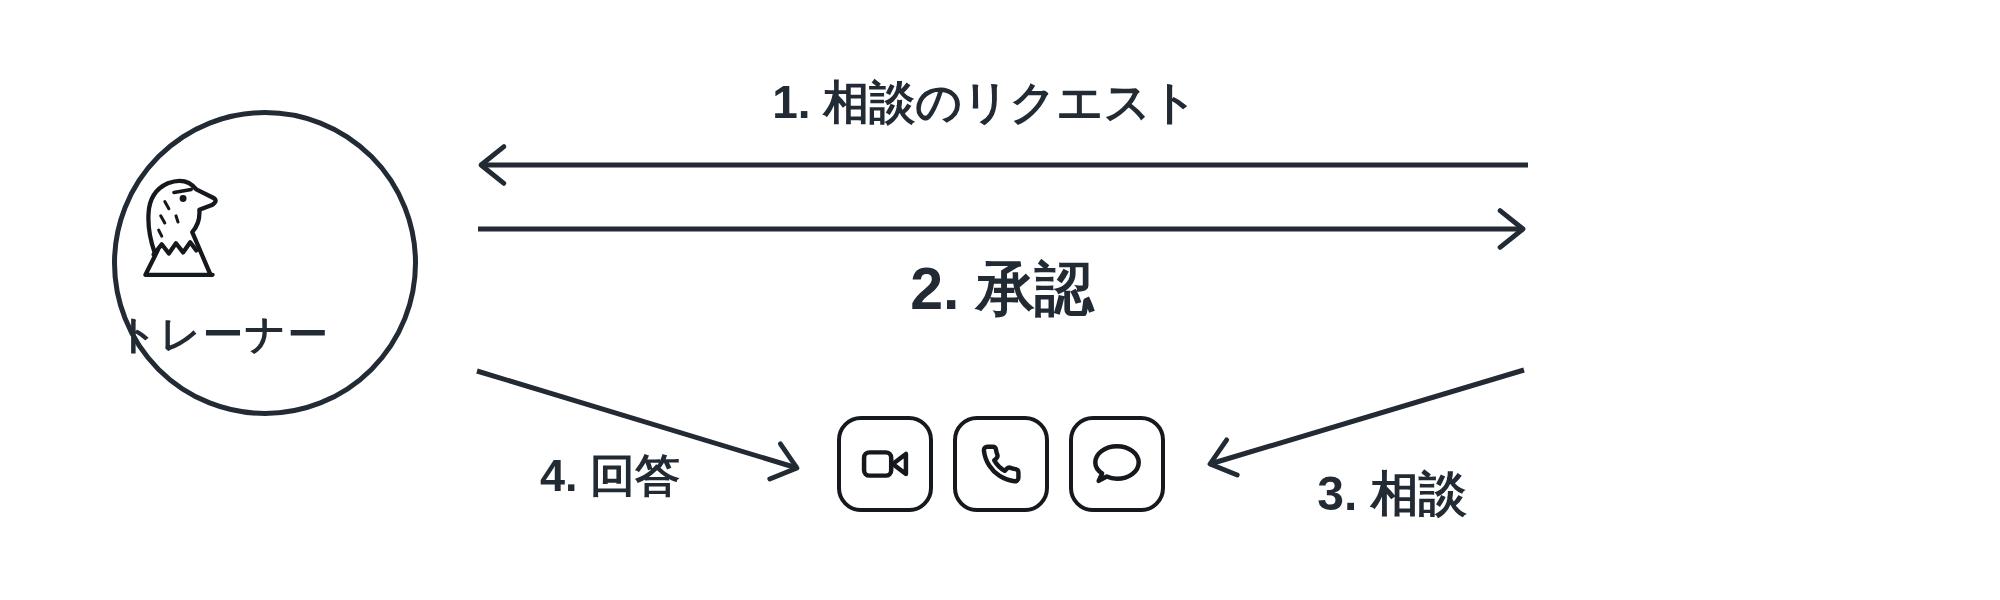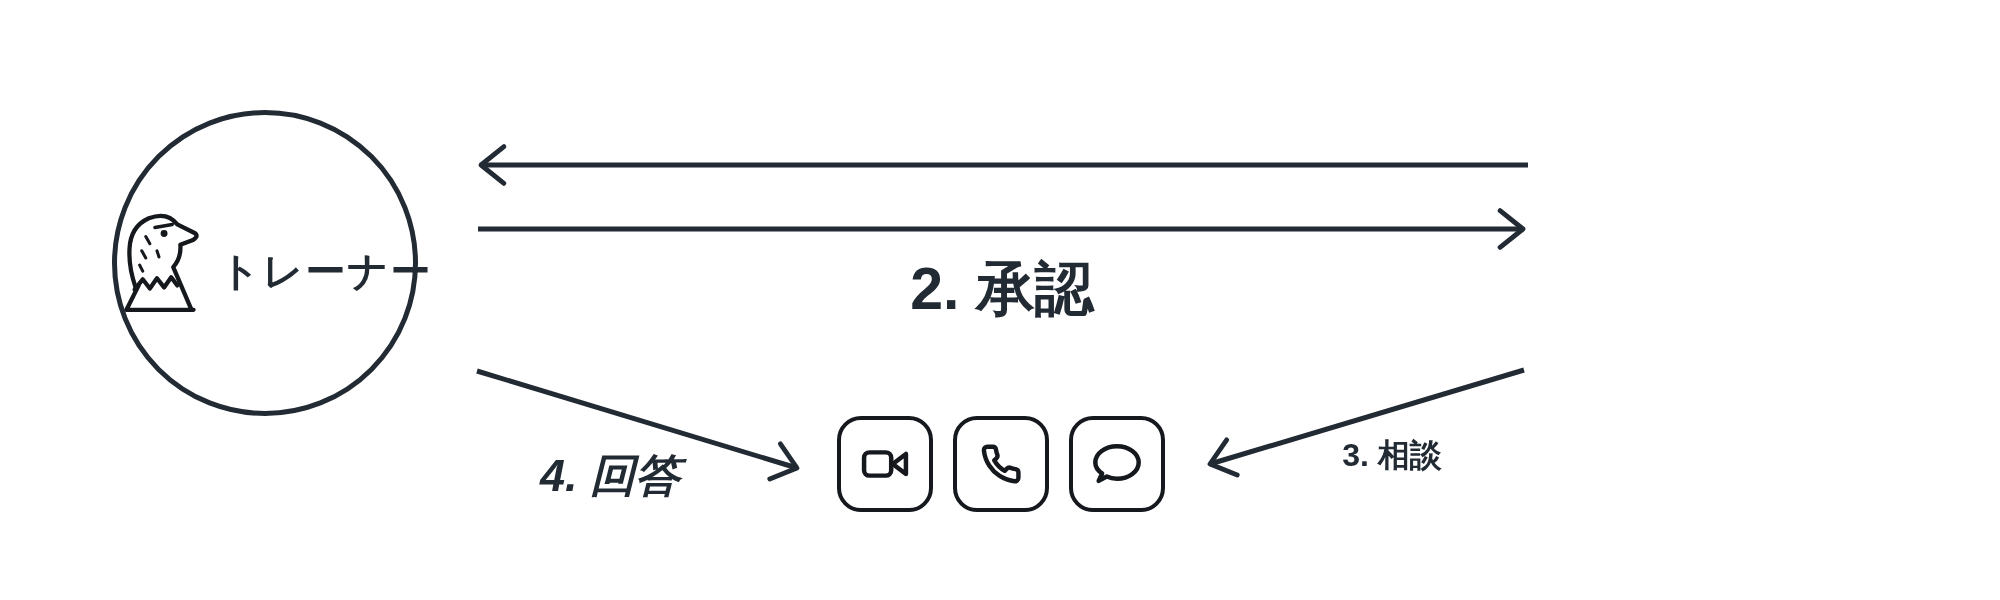--- a/index.html
+++ b/index.html
@@ -3,34 +3,34 @@
 <meta charset="utf-8">
 <style>
   html,body{margin:0;padding:0;background:#ffffff;}
   .stage{
     position:relative;width:2000px;height:600px;background:#ffffff;overflow:hidden;
     font-family:"Liberation Sans","DejaVu Sans",sans-serif;color:#222a33;
   }
   .arrows{position:absolute;left:0;top:0;width:2000px;height:600px;}
   .actor{
     position:absolute;box-sizing:border-box;border:5px solid #222a33;border-radius:50%;
-    display:flex;flex-direction:row;align-items:center;justify-content:center;background:#ffffff;
+    display:flex;flex-direction:column;align-items:flex-start;justify-content:center;background:#ffffff;
   }
   .actor-trainer{left:112px;top:110px;width:306px;height:306px;}
   .actor-user{left:1567px;top:100px;width:310px;height:310px;}
   .actor-label{
     margin-top:16px;font-size:40px;font-weight:600;letter-spacing:2px;color:#222a33;white-space:nowrap;
   }
   .step-label{
     position:absolute;text-align:center;font-weight:700;color:#222a33;white-space:nowrap;
   }
   .step-1{left:685px;top:72px;width:600px;font-size:46px;}
   .step-2{left:702px;top:250px;width:600px;font-size:59px;}
-  .step-4{left:410px;top:446px;width:400px;font-size:45px;font-style:italic;}
-  .step-3{left:1192px;top:434px;width:400px;font-size:32px;}
+  .step-4{left:410px;top:446px;width:400px;font-size:45px;}
+  .step-3{left:1192px;top:462px;width:400px;font-size:48px;}
   .channels{position:absolute;left:837px;top:416px;display:flex;gap:20px;}
   .chip{
     box-sizing:border-box;width:96px;height:96px;border:4.5px solid #15181d;border-radius:24px;
     display:flex;align-items:center;justify-content:center;background:#ffffff;
   }
   .chip svg{display:block;}
 </style>
 </head>
 <body>
 
@@ -60,20 +60,21 @@
           <path d="M56 27 L73 24" stroke-width="3.5"></path>
           <path d="M47 36 L51 43 M43 50 L47 57 M58 50 L60 56 M41 64 L44 70" stroke-width="3"></path>
         </g>
         <circle cx="65" cy="33" r="3.4" fill="#15181d"></circle>
       </svg>
     </span>
     <div class="actor-label">トレーナー</div>
   </div>
 
 
+  <div class="step-label step-1">1. 相談のリクエスト</div>
   <div class="step-label step-2">2. 承認</div>
   <div class="step-label step-4">4. 回答</div>
   <div class="step-label step-3">3. 相談</div>
 
   <div class="channels">
     <div class="chip">
       <span>
         <svg width="62" height="62" viewBox="0 0 40 40" xmlns="http://www.w3.org/2000/svg">
           <g fill="none" stroke="#15181d" stroke-width="2.9" stroke-linecap="round" stroke-linejoin="round">
             <rect x="6.5" y="12.5" width="17.5" height="15" rx="3.5"></rect>

